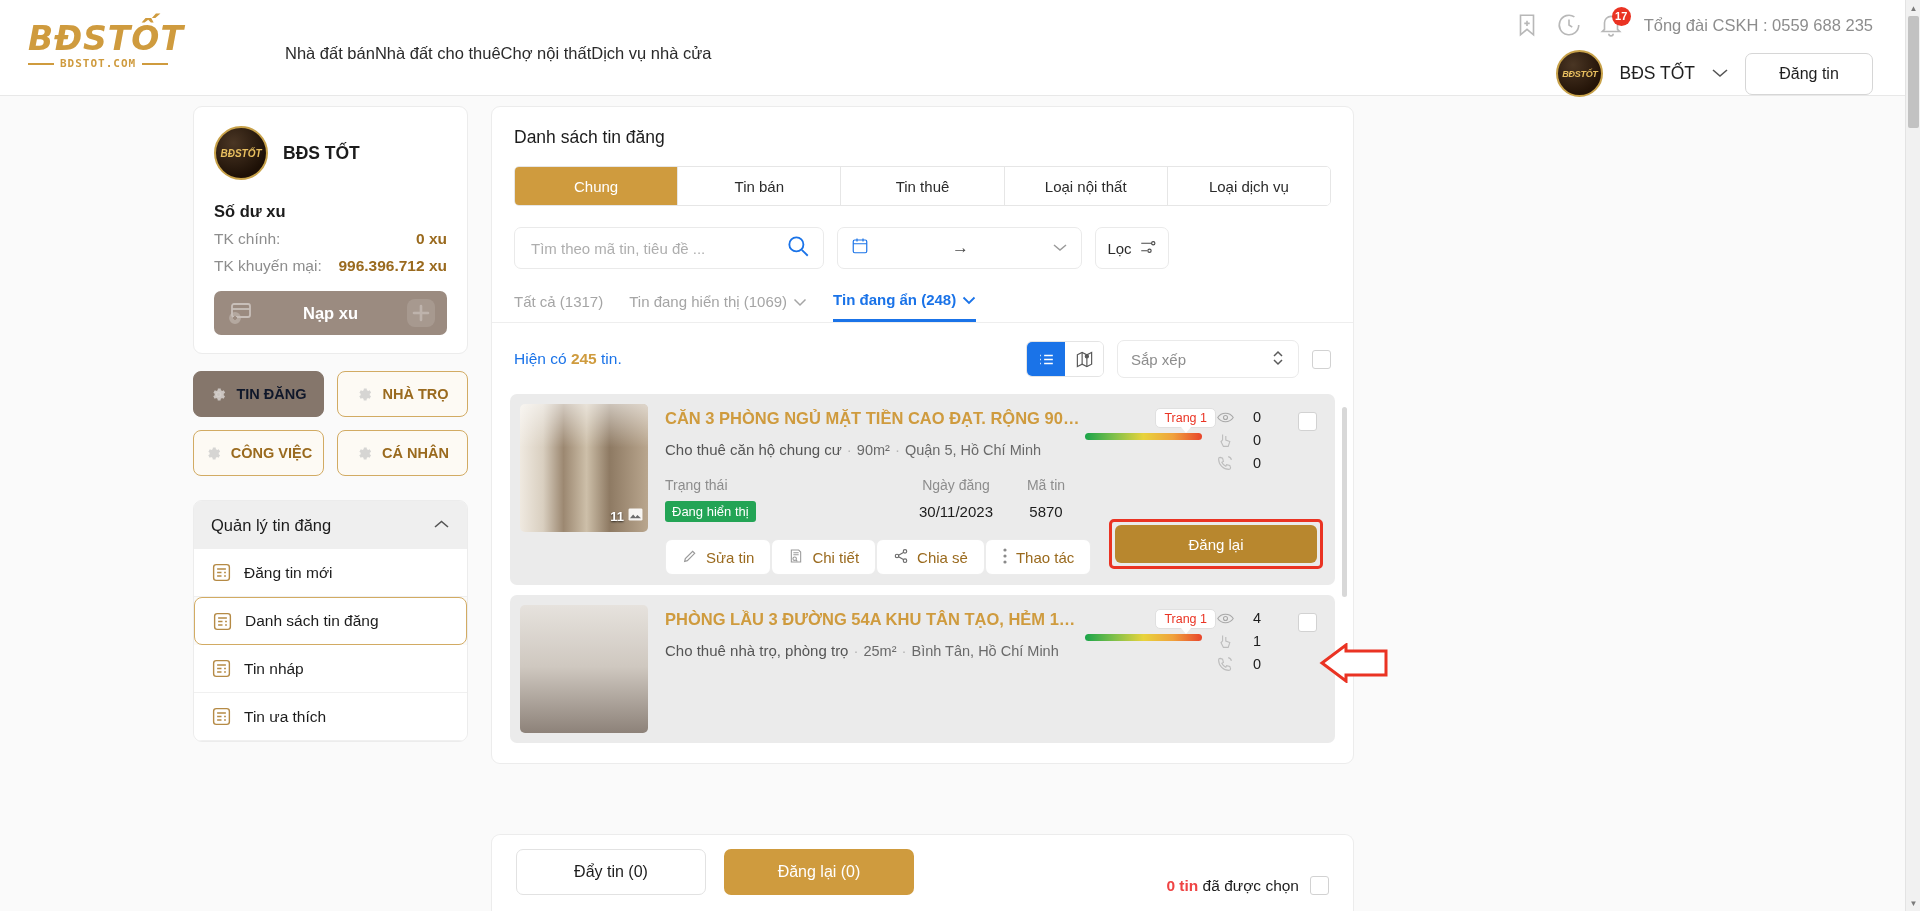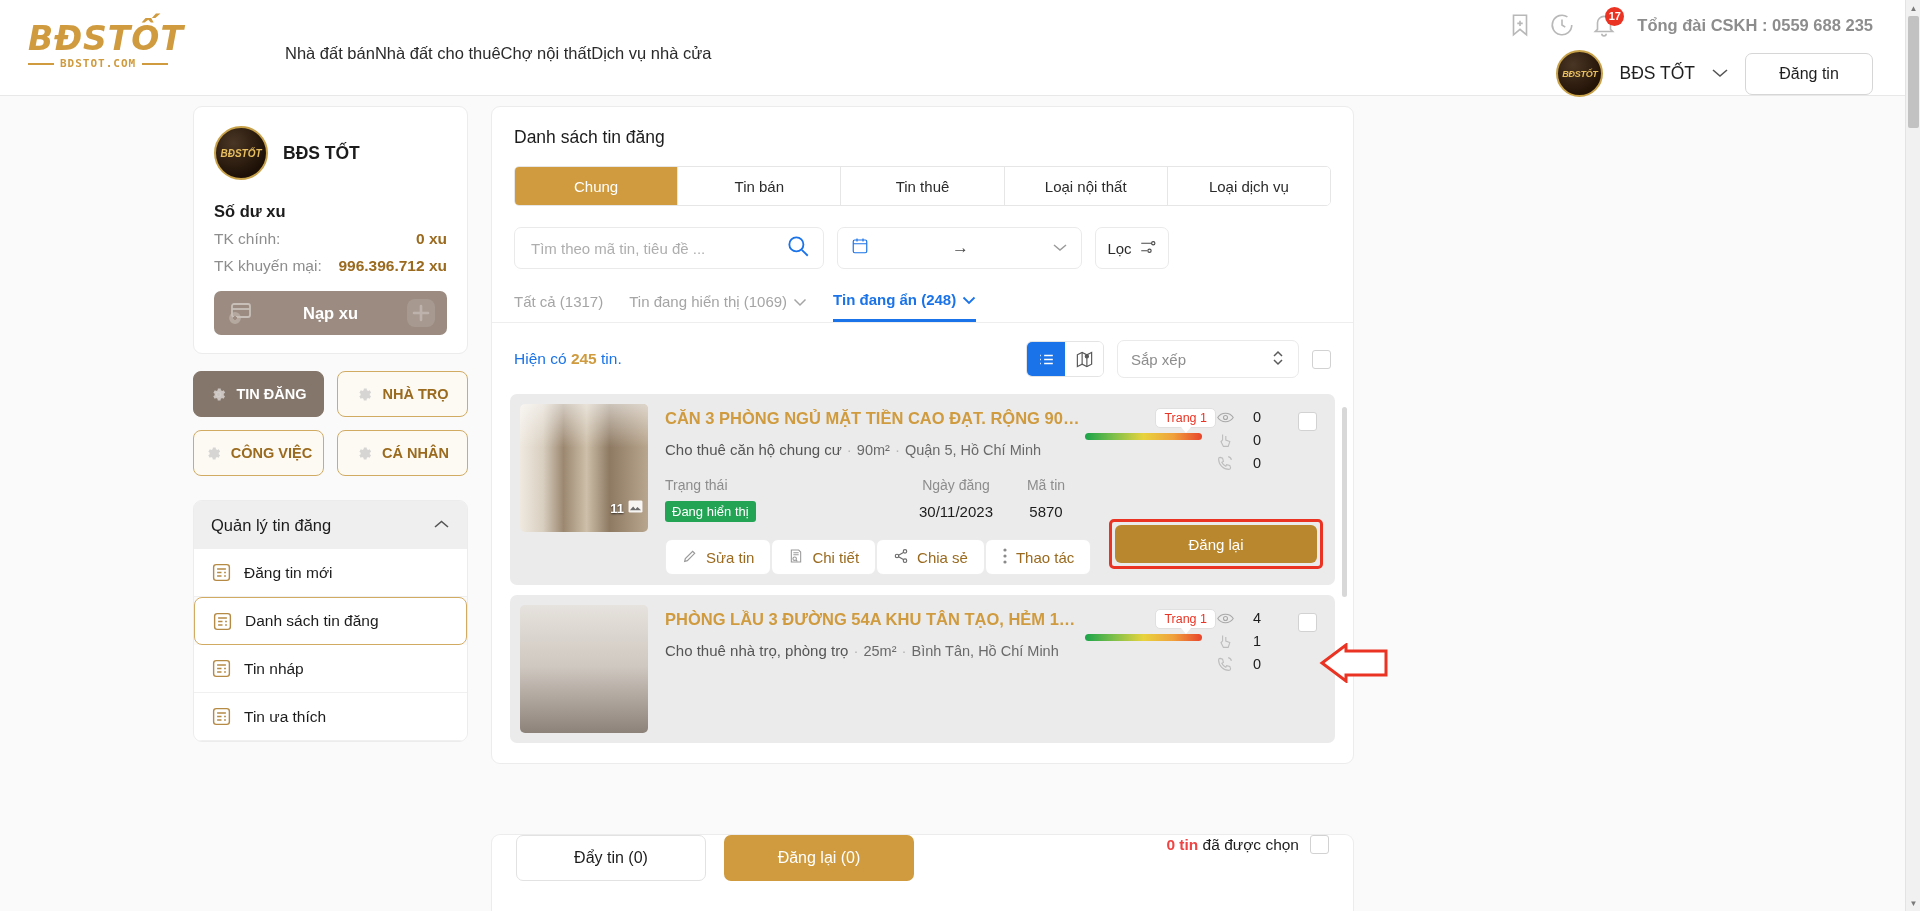--- a/index.html
+++ b/index.html
@@ -39,21 +39,21 @@
     display: flex; align-items: center; gap: 16px;
   }
   .hicon { width: 26px; height: 26px; position: relative; color: #b8b8b8; }
   .hicon svg { display: block; }
   .badge {
     position: absolute; top: -5px; right: -7px;
     min-width: 19px; height: 19px; padding: 0 3px;
     background: #ea3323; color: #fff; border-radius: 50%;
     font-size: 11px; font-weight: 700; line-height: 19px; text-align: center;
   }
-  .hotline { font-size: 16.5px; color: #8d8d8d; white-space: nowrap; margin-left: 4px; font-weight: bold; }
+  .hotline { font-size: 16.5px; color: #8d8d8d; white-space: nowrap; margin-left: 4px; }
 
   .header-bottom-right {
     position: absolute; right: 35px; top: 50px;
     display: flex; align-items: center; gap: 16px;
   }
   .avatar {
     width: 47px; height: 47px; border-radius: 50%;
     background: radial-gradient(circle at 35% 30%, #4a3624 0%, #241408 70%);
     border: 2px solid #c8a24a;
     display: flex; align-items: center; justify-content: center;
@@ -101,21 +101,21 @@
 
   .quick-grid {
     margin-top: 17px; display: grid; grid-template-columns: 1fr 1fr; gap: 13px;
   }
   .qbtn {
     height: 46px; border-radius: 8px; display: flex; align-items: center;
     justify-content: center; gap: 9px; font-size: 14.5px; font-weight: 700;
     cursor: pointer; background: #fdfaf4; border: 1px solid #d2ab63; color: #9a6a1e;
     white-space: nowrap;
   }
-  .qbtn.active { background: #85766b; border-color: #85766b; color: #ffffff; }
+  .qbtn.active { background: #85766b; border-color: #85766b; color: #0f172a; }
   .gear { width: 17px; height: 17px; opacity: .75; flex: none; }
 
   .manage-card { margin-top: 24px; border-radius: 9px; overflow: hidden; border: 1px solid #ececec; }
   .manage-head {
     background: #efefef; height: 48px; display: flex; align-items: center;
     justify-content: space-between; padding: 0 17px;
   }
   .manage-title { font-size: 16.5px; font-weight: 400; color: #1c1c1c; }
   .manage-item {
     height: 48px; background: #fff; display: flex; align-items: center; gap: 12px;
@@ -201,21 +201,21 @@
   .listings { padding: 16px 18px 0 18px; }
   .listing {
     background: #ebebeb; border-radius: 7px; display: flex; padding: 10px;
     margin-bottom: 10px; position: relative;
   }
   .li-thumb {
     width: 128px; height: 128px; border-radius: 5px; flex: none; position: relative;
     overflow: hidden; background: #c6b7a4;
   }
   .li-thumb .photo-count {
-    position: absolute; right: 5px; bottom: 16px; color: #fff; font-size: 13px;
+    position: absolute; right: 5px; bottom: 8px; color: #fff; font-size: 13px;
     font-weight: 600; display: flex; align-items: center; gap: 4px;
     text-shadow: 0 1px 2px rgba(0,0,0,.7);
   }
   .li-body { flex: 1; padding: 5px 0 0 17px; min-width: 0; }
   .li-title {
     font-size: 16.5px; font-weight: 700; color: #cf9b3e; white-space: nowrap;
     overflow: hidden; text-overflow: ellipsis;
   }
   .li-meta { font-size: 15px; color: #555; margin-top: 13px; }
   .li-meta .sep { color: #b5b5b5; margin: 0 5px; }
@@ -267,21 +267,21 @@
   }
   .arrow-annot {
     position: absolute; left: 1318px; top: 546px; width: 72px; height: 40px; z-index: 30;
   }
 
   
   .bottom-bar {
     position: absolute; left: 491px; bottom: 0; width: 863px; height: 77px;
     background: #fff; border-top: 1px solid #ececec; border-left: 1px solid #ececec;
     border-right: 1px solid #ececec; border-radius: 9px 9px 0 0;
-    display: flex; align-items: flex-start; padding: 0 24px; margin-top: 48px;
+    display: flex; align-items: flex-end; padding: 16px 24px; margin-top: 48px;
   }
   .bb-btn1 {
     width: 190px; height: 46px; border: 1px solid #e2e2e2; border-radius: 7px; background: #fff;
     font-size: 16px; color: #1c1c1c; cursor: pointer; font-family: "Liberation Sans", sans-serif;
   }
   .bb-btn2 {
     width: 190px; height: 46px; border: none; border-radius: 7px; background: #cf9b3e;
     font-size: 16px; color: #fff; cursor: pointer; margin-left: 18px;
     font-family: "Liberation Sans", sans-serif;
   }

